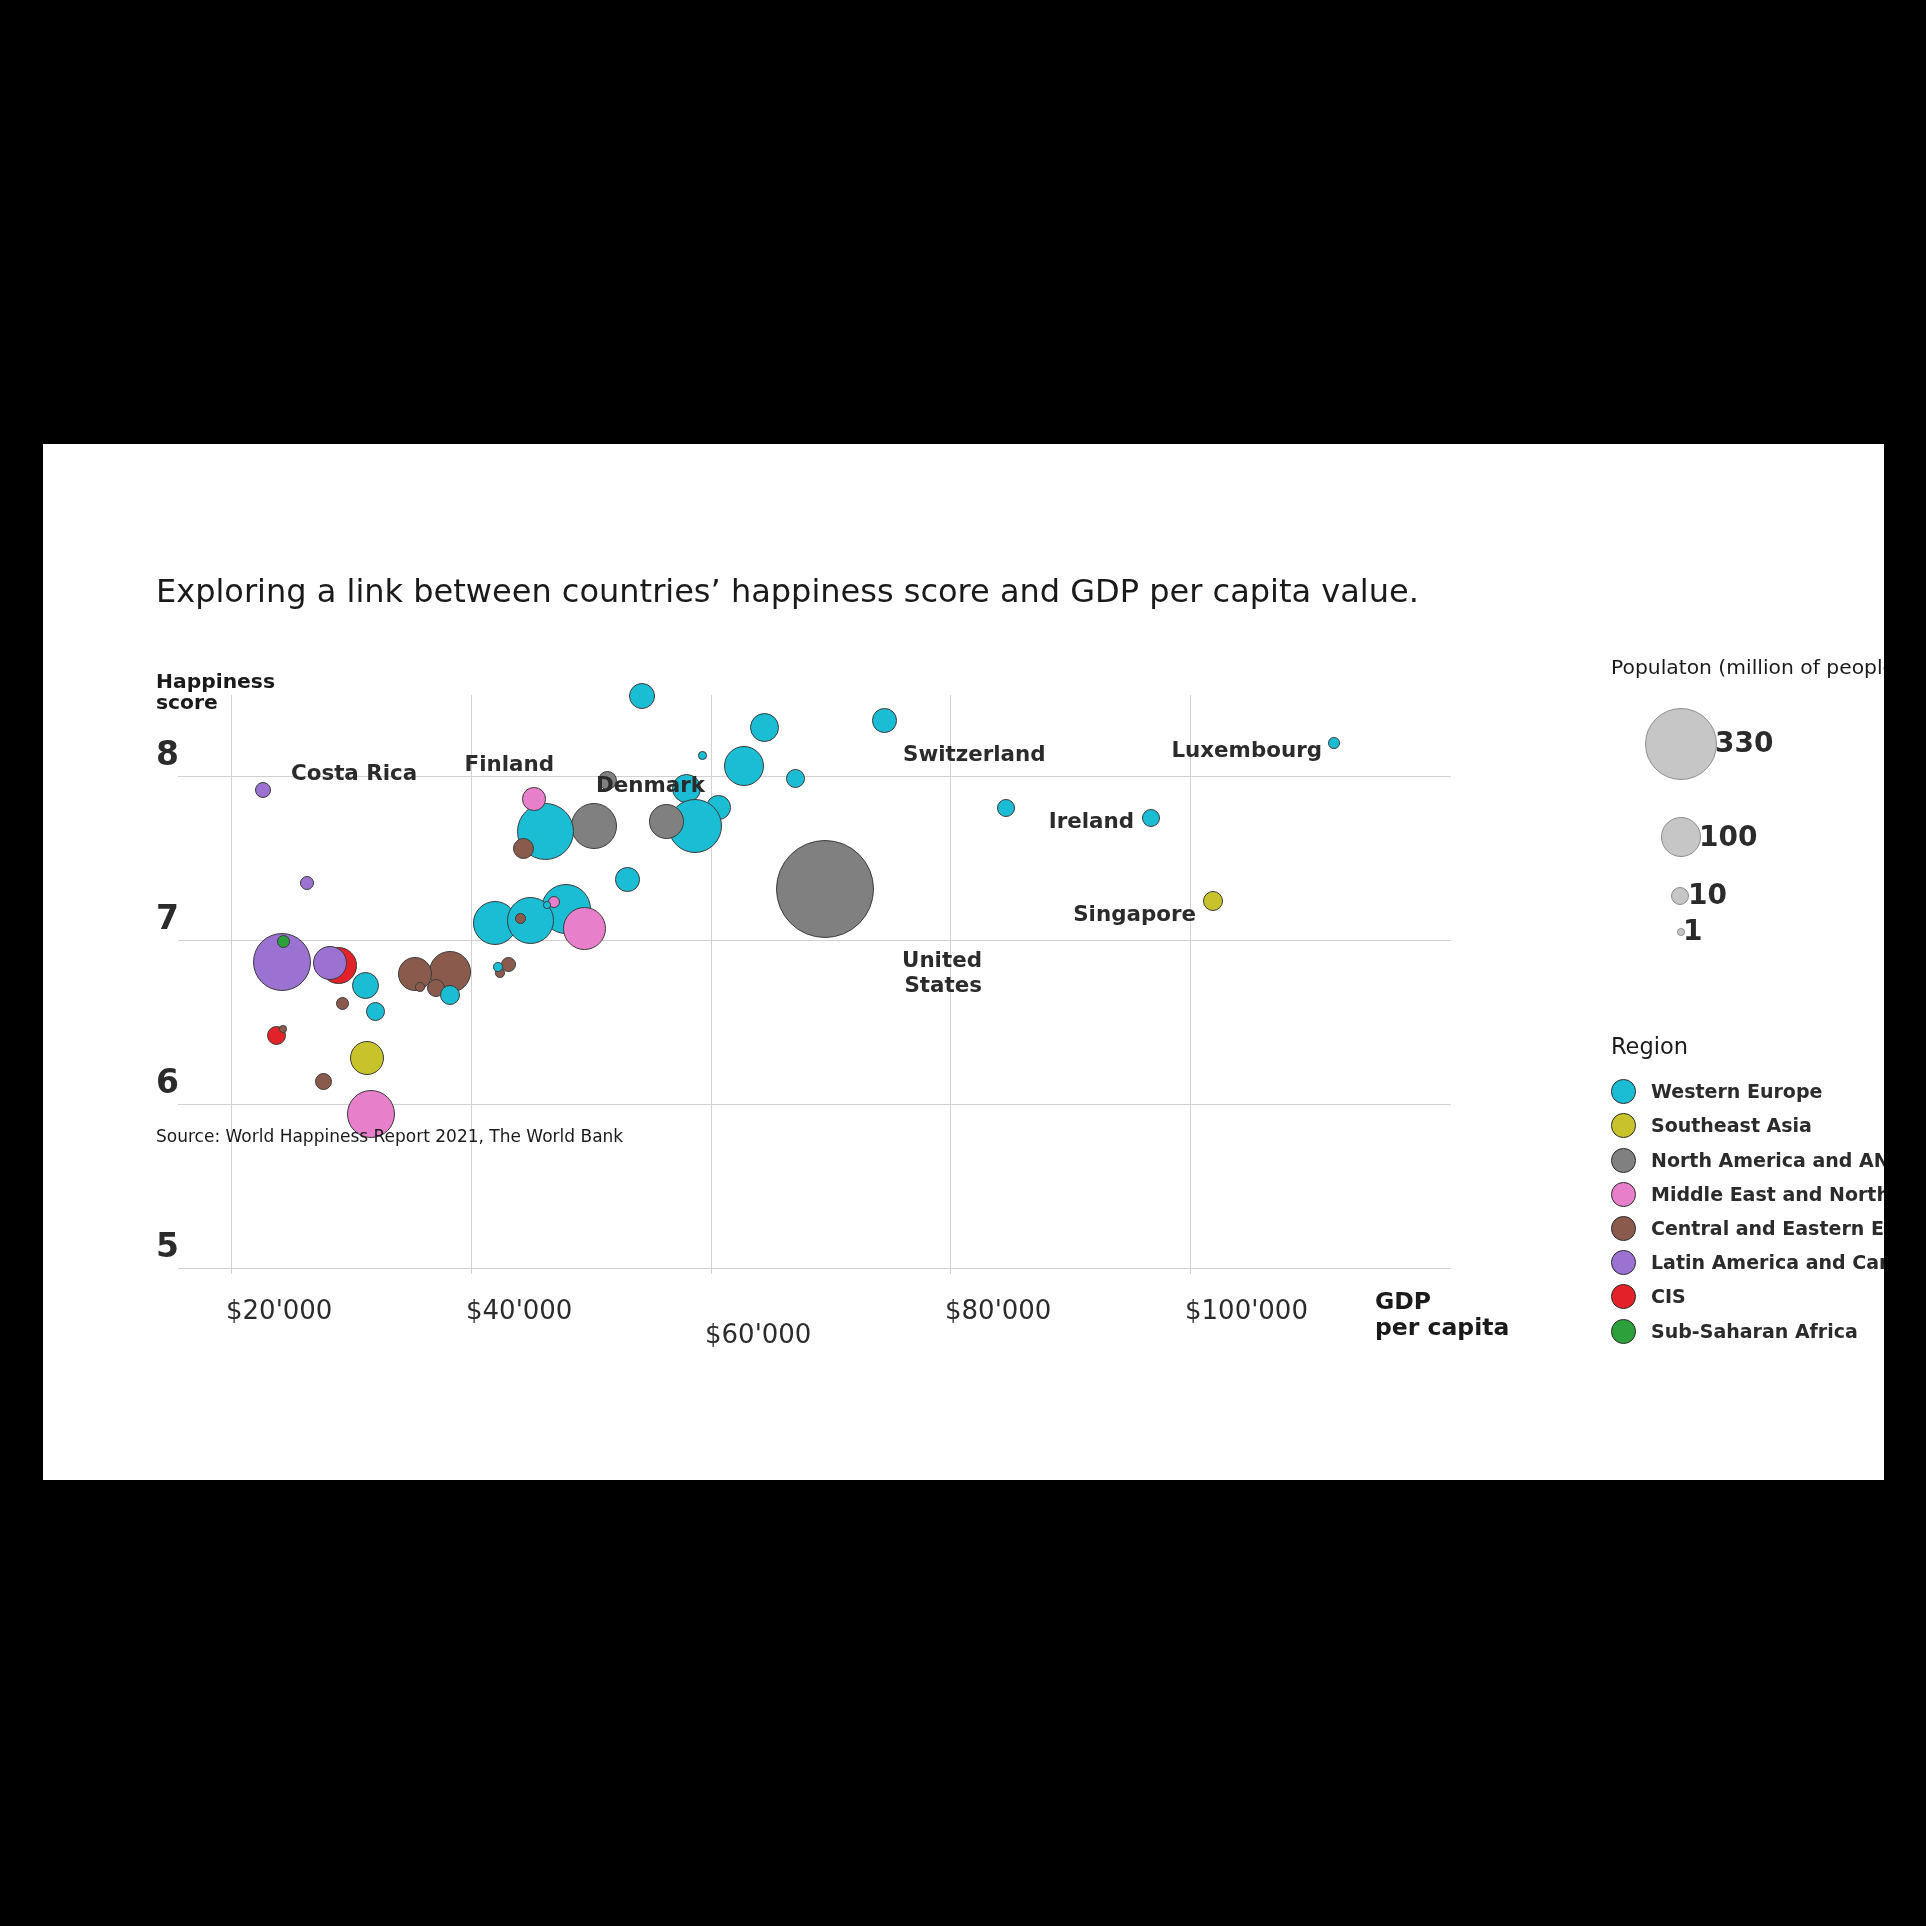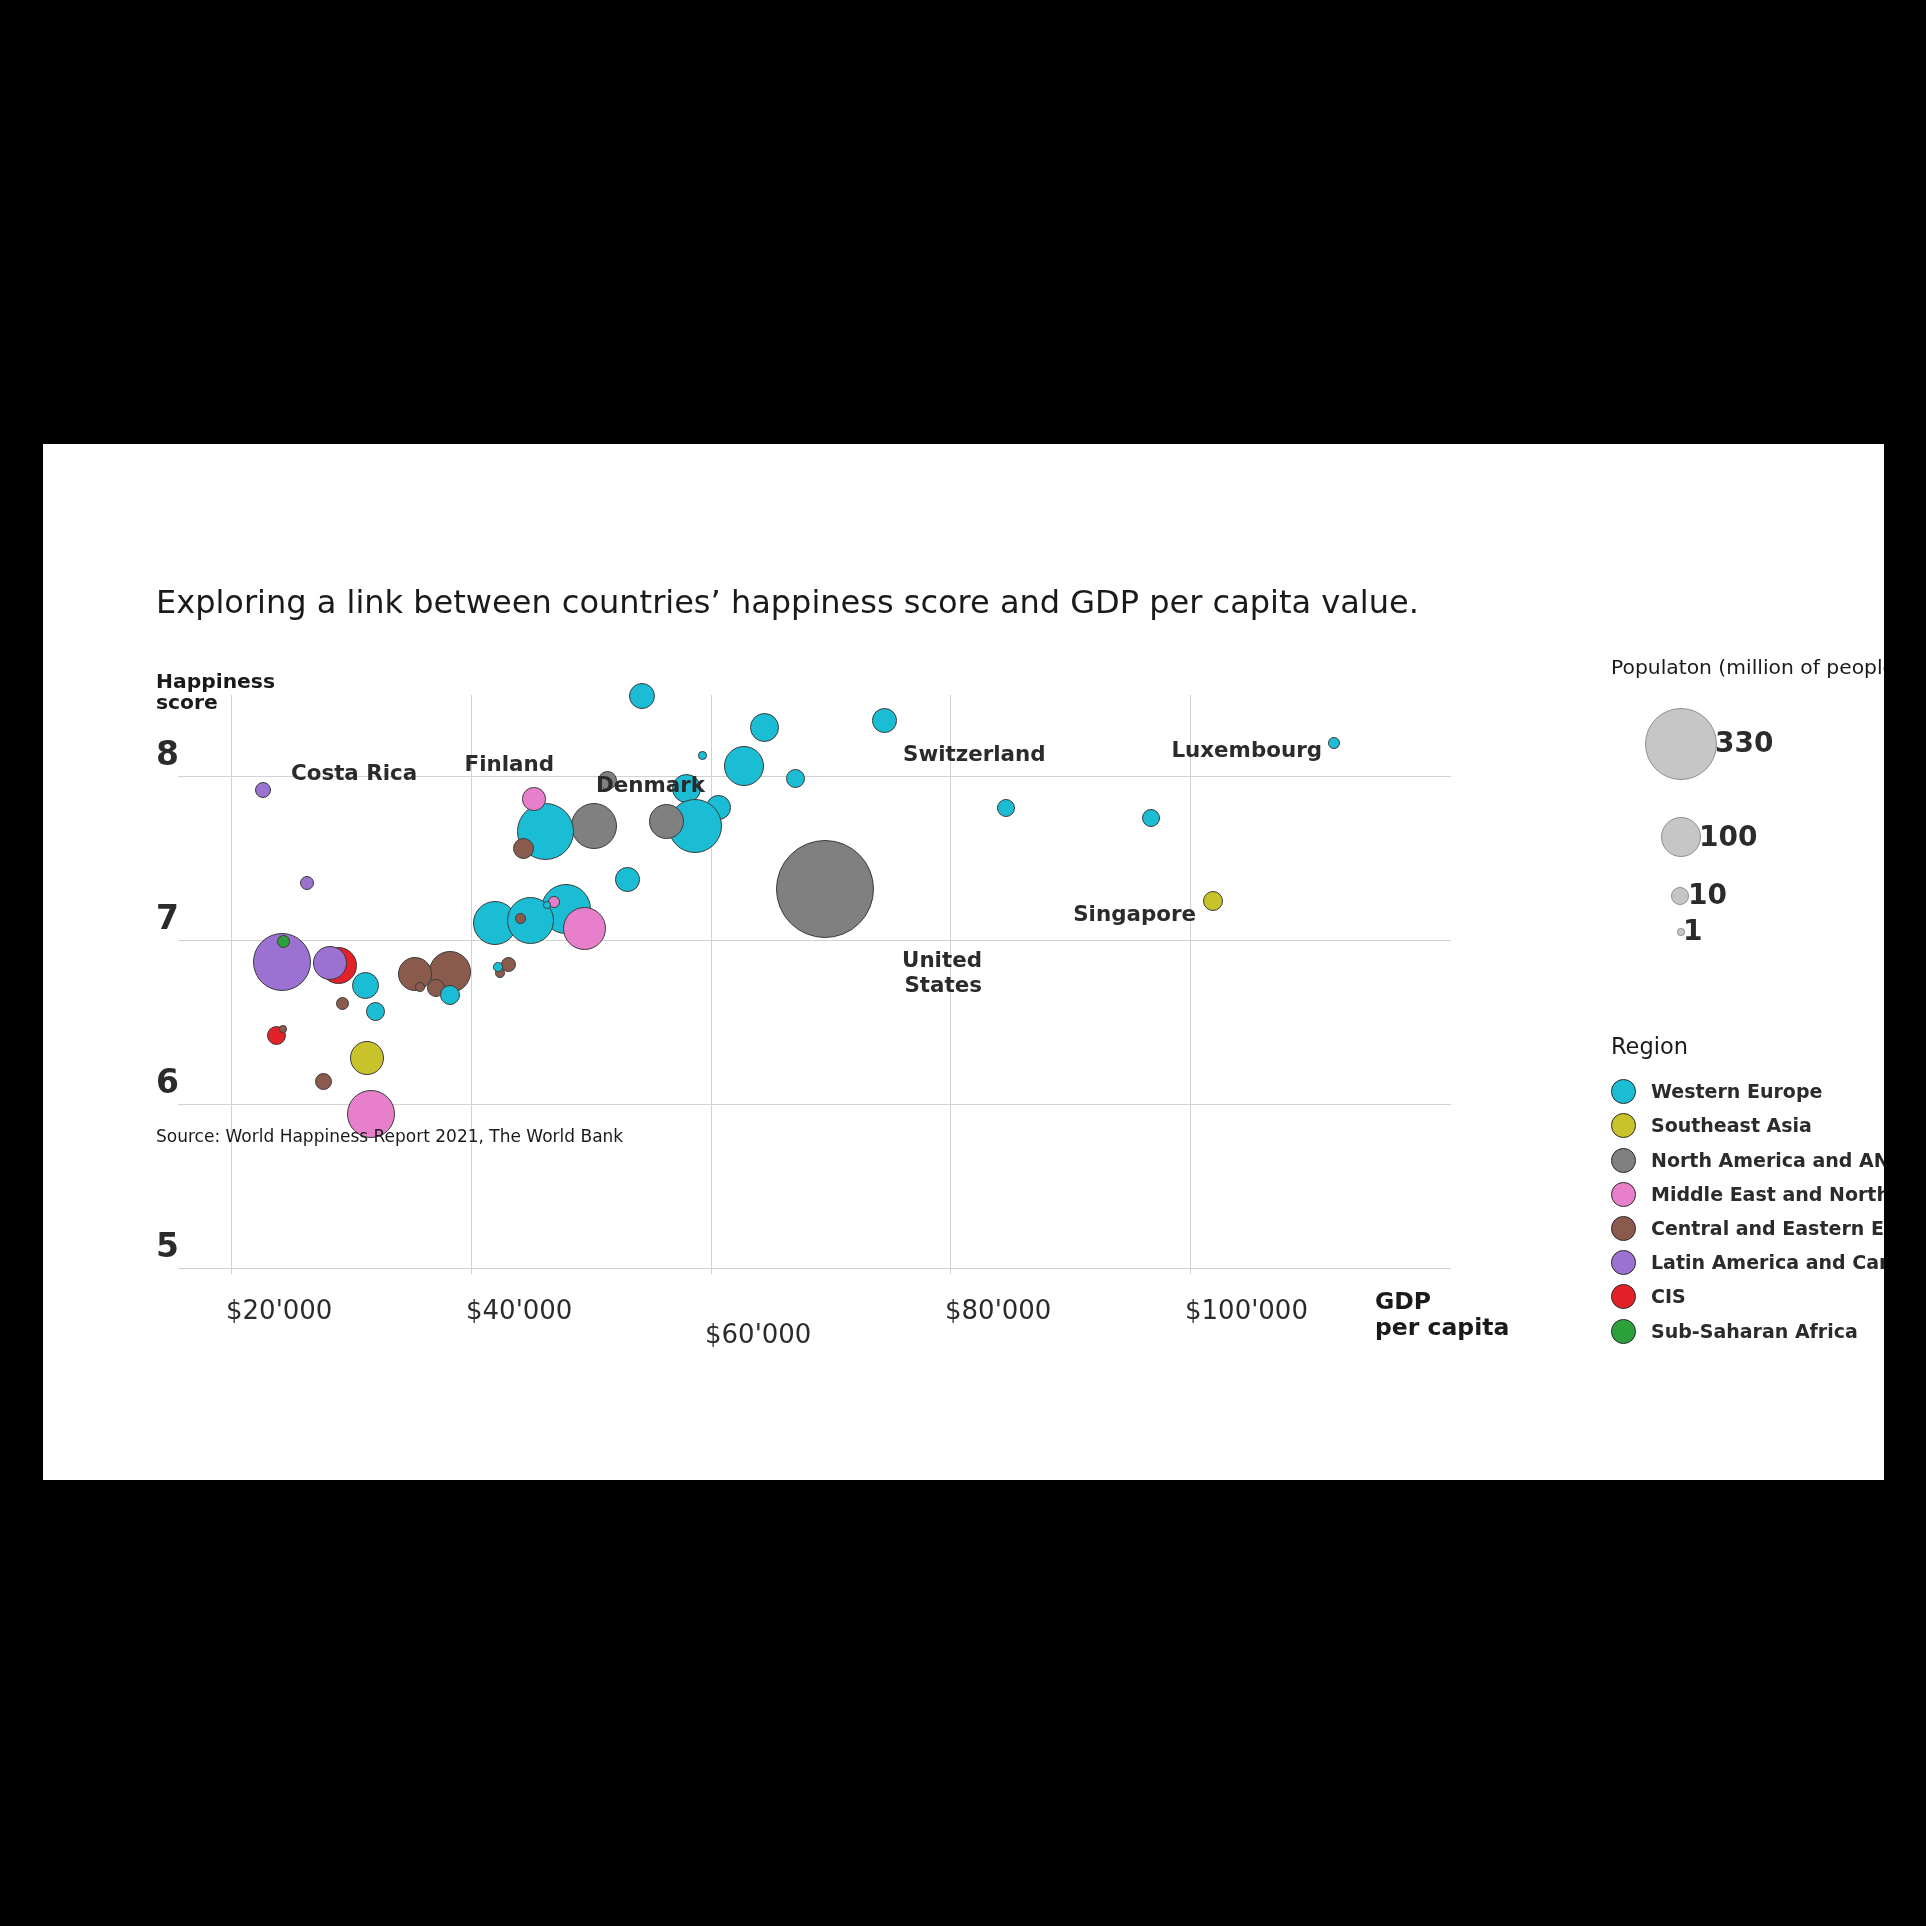--- a/index.html
+++ b/index.html
@@ -1,19 +1,19 @@
 <!DOCTYPE html>
 <html style="font-size:8.6px"><head>
 <meta charset="utf-8">
 <style>
   html,body{margin:0;padding:0;background:#000;}
   body{width:1926px;height:1926px;font-family:"DejaVu Sans",sans-serif;}
   #card{position:absolute;left:43px;top:444px;width:1841px;height:1036px;background:#fff;overflow:hidden;}
   #title{position:absolute;left:113px;top:70px;font-size:46px;font-weight:bold;color:#111;letter-spacing:-0.5px;white-space:nowrap;}
-  #subtitle{position:absolute;left:113px;top:139px;font-size:32px;color:#1a1a1a;white-space:nowrap;}
+  #subtitle{position:absolute;left:113px;top:128px;font-size:32px;color:#1a1a1a;white-space:nowrap;}
   #ylab{position:absolute;left:113px;top:227px;font-size:20.3px;font-weight:bold;color:#1a1a1a;line-height:1.05;}
   #source{position:absolute;left:113px;top:682px;font-size:17px;color:#1a1a1a;white-space:nowrap;}
   #plot{position:absolute;left:0;top:0;width:1841px;height:1036px;}
   .gl{position:absolute;background:#d2d2d2;}
   .glh{height:1.1px;left:135px;width:1273px;}
   .glv{width:1.1px;top:251px;height:556px;}
   .ytick{position:absolute;font-size:33px;font-weight:bold;color:#2b2b2b;text-align:left;}
   .xtick{position:absolute;font-size:26px;font-weight:normal;color:#2b2b2b;white-space:nowrap;}
   #xaxislabel{position:absolute;font-size:23.5px;font-weight:bold;color:#1a1a1a;line-height:1.1;left:1332px;top:845px;}
   .bub{position:absolute;border-radius:50%;border:1.6px solid #3b3b3b;box-sizing:border-box;}
@@ -108,20 +108,21 @@
       <div class="bub" style="left: 272px; top: 629px; width: 17px; height: 17px; background: rgb(138, 91, 77);"></div>
       <div class="bub" style="left: 304px; top: 646px; width: 48px; height: 48px; background: rgb(232, 127, 203);"></div>
       <div class="bub" style="left: 733px; top: 396px; width: 98px; height: 98px; background: rgb(128, 128, 128);"></div>
       <div class="bub" style="left: 1099px; top: 365px; width: 18px; height: 18px; background: rgb(26, 189, 212);"></div>
       <div class="bub" style="left: 1160px; top: 447px; width: 20.3px; height: 20.3px; background: rgb(201, 195, 43);"></div>
       <div class="cl" style="left: 0px; width: 511px; text-align: right; top: 307px;">Finland</div>
       <div class="cl" style="left: 0px; width: 662px; text-align: right; top: 328px;">Denmark</div>
       <div class="cl" style="left: 860px; top: 297px;">Switzerland</div>
       <div class="cl" style="left: 234px; top: 316px; margin-left: 14px;">Costa Rica</div>
       <div class="cl" style="left: 811px; top: 503px; width: 128px; text-align: right;">United<br>States</div>
+      <div class="cl" style="left: 0px; width: 1091px; text-align: right; top: 364px;">Ireland</div>
       <div class="cl" style="left: 0px; width: 1153px; text-align: right; top: 457px;">Singapore</div>
       <div class="cl" style="left: 0px; width: 1279px; text-align: right; top: 293px;">Luxembourg</div>
     </div>
 
   <div id="xaxislabel">
     <div>GDP</div>
     <div>per capita</div>
   </div>
 
   <div id="legend">

